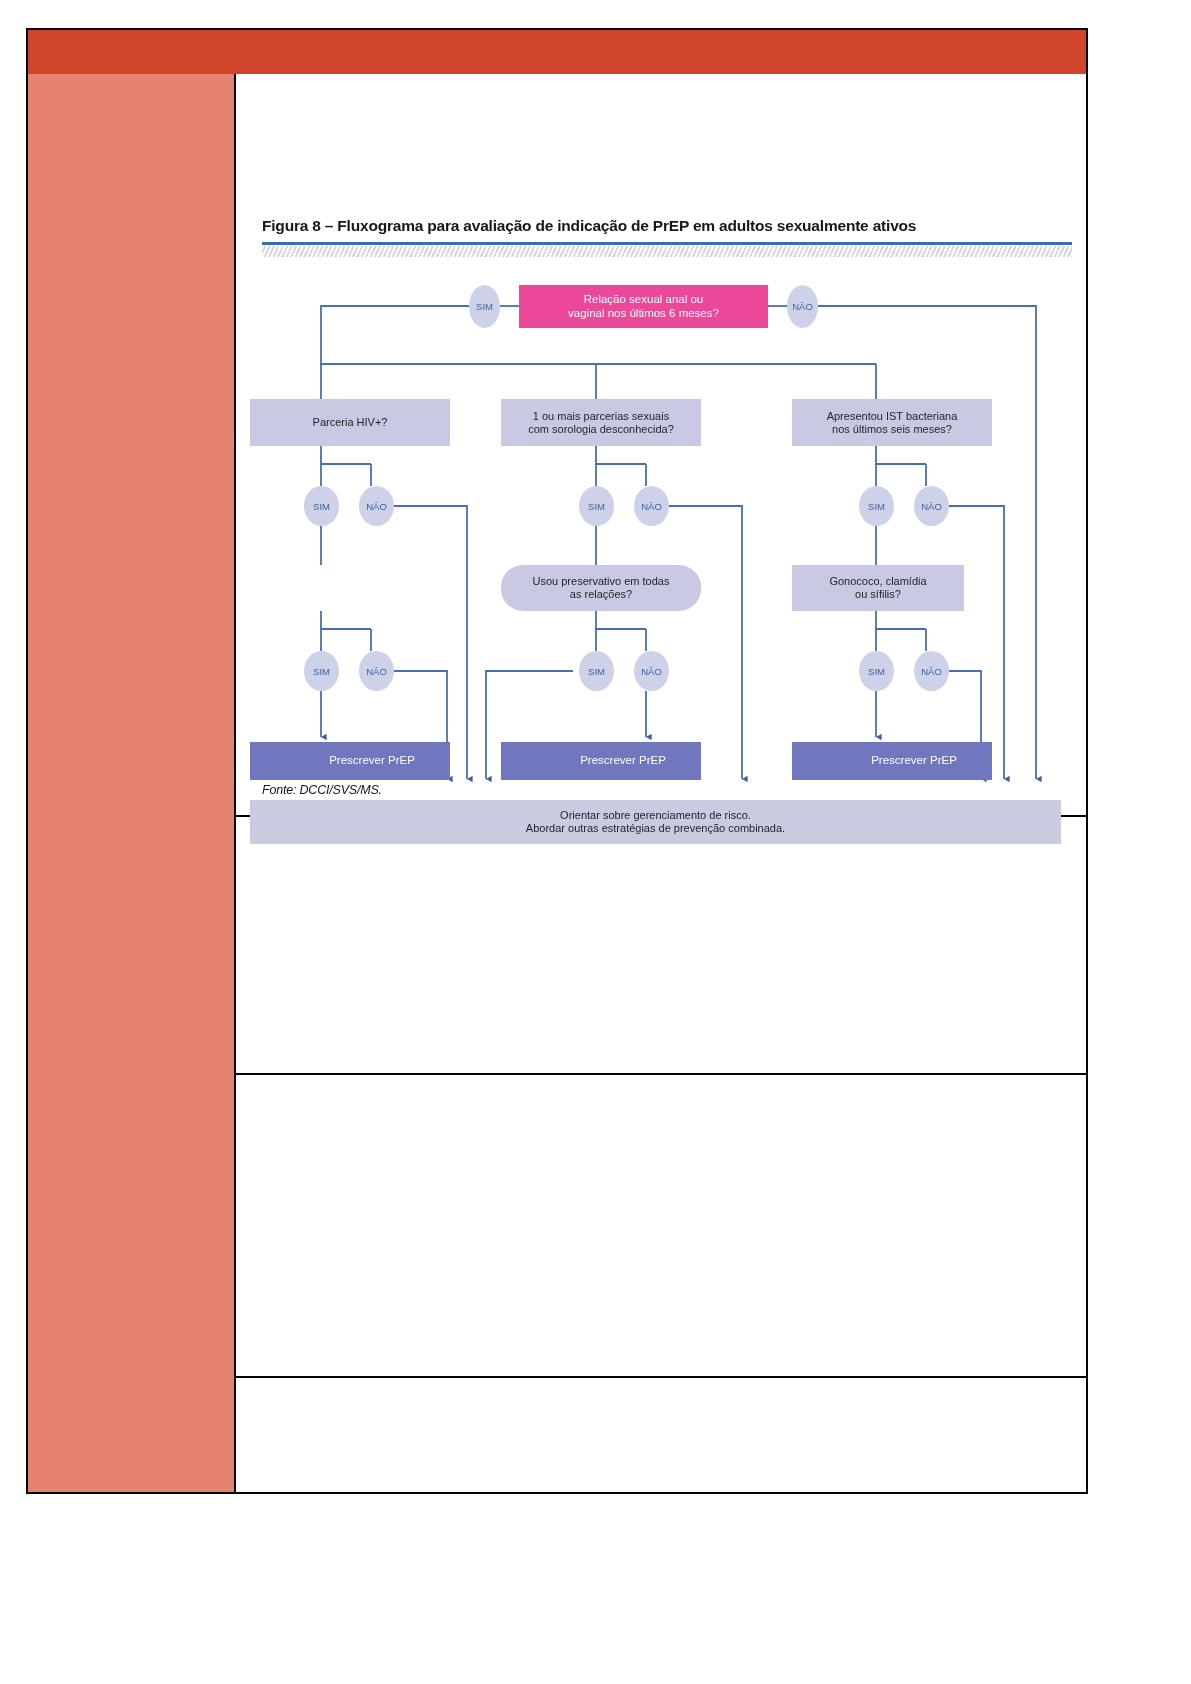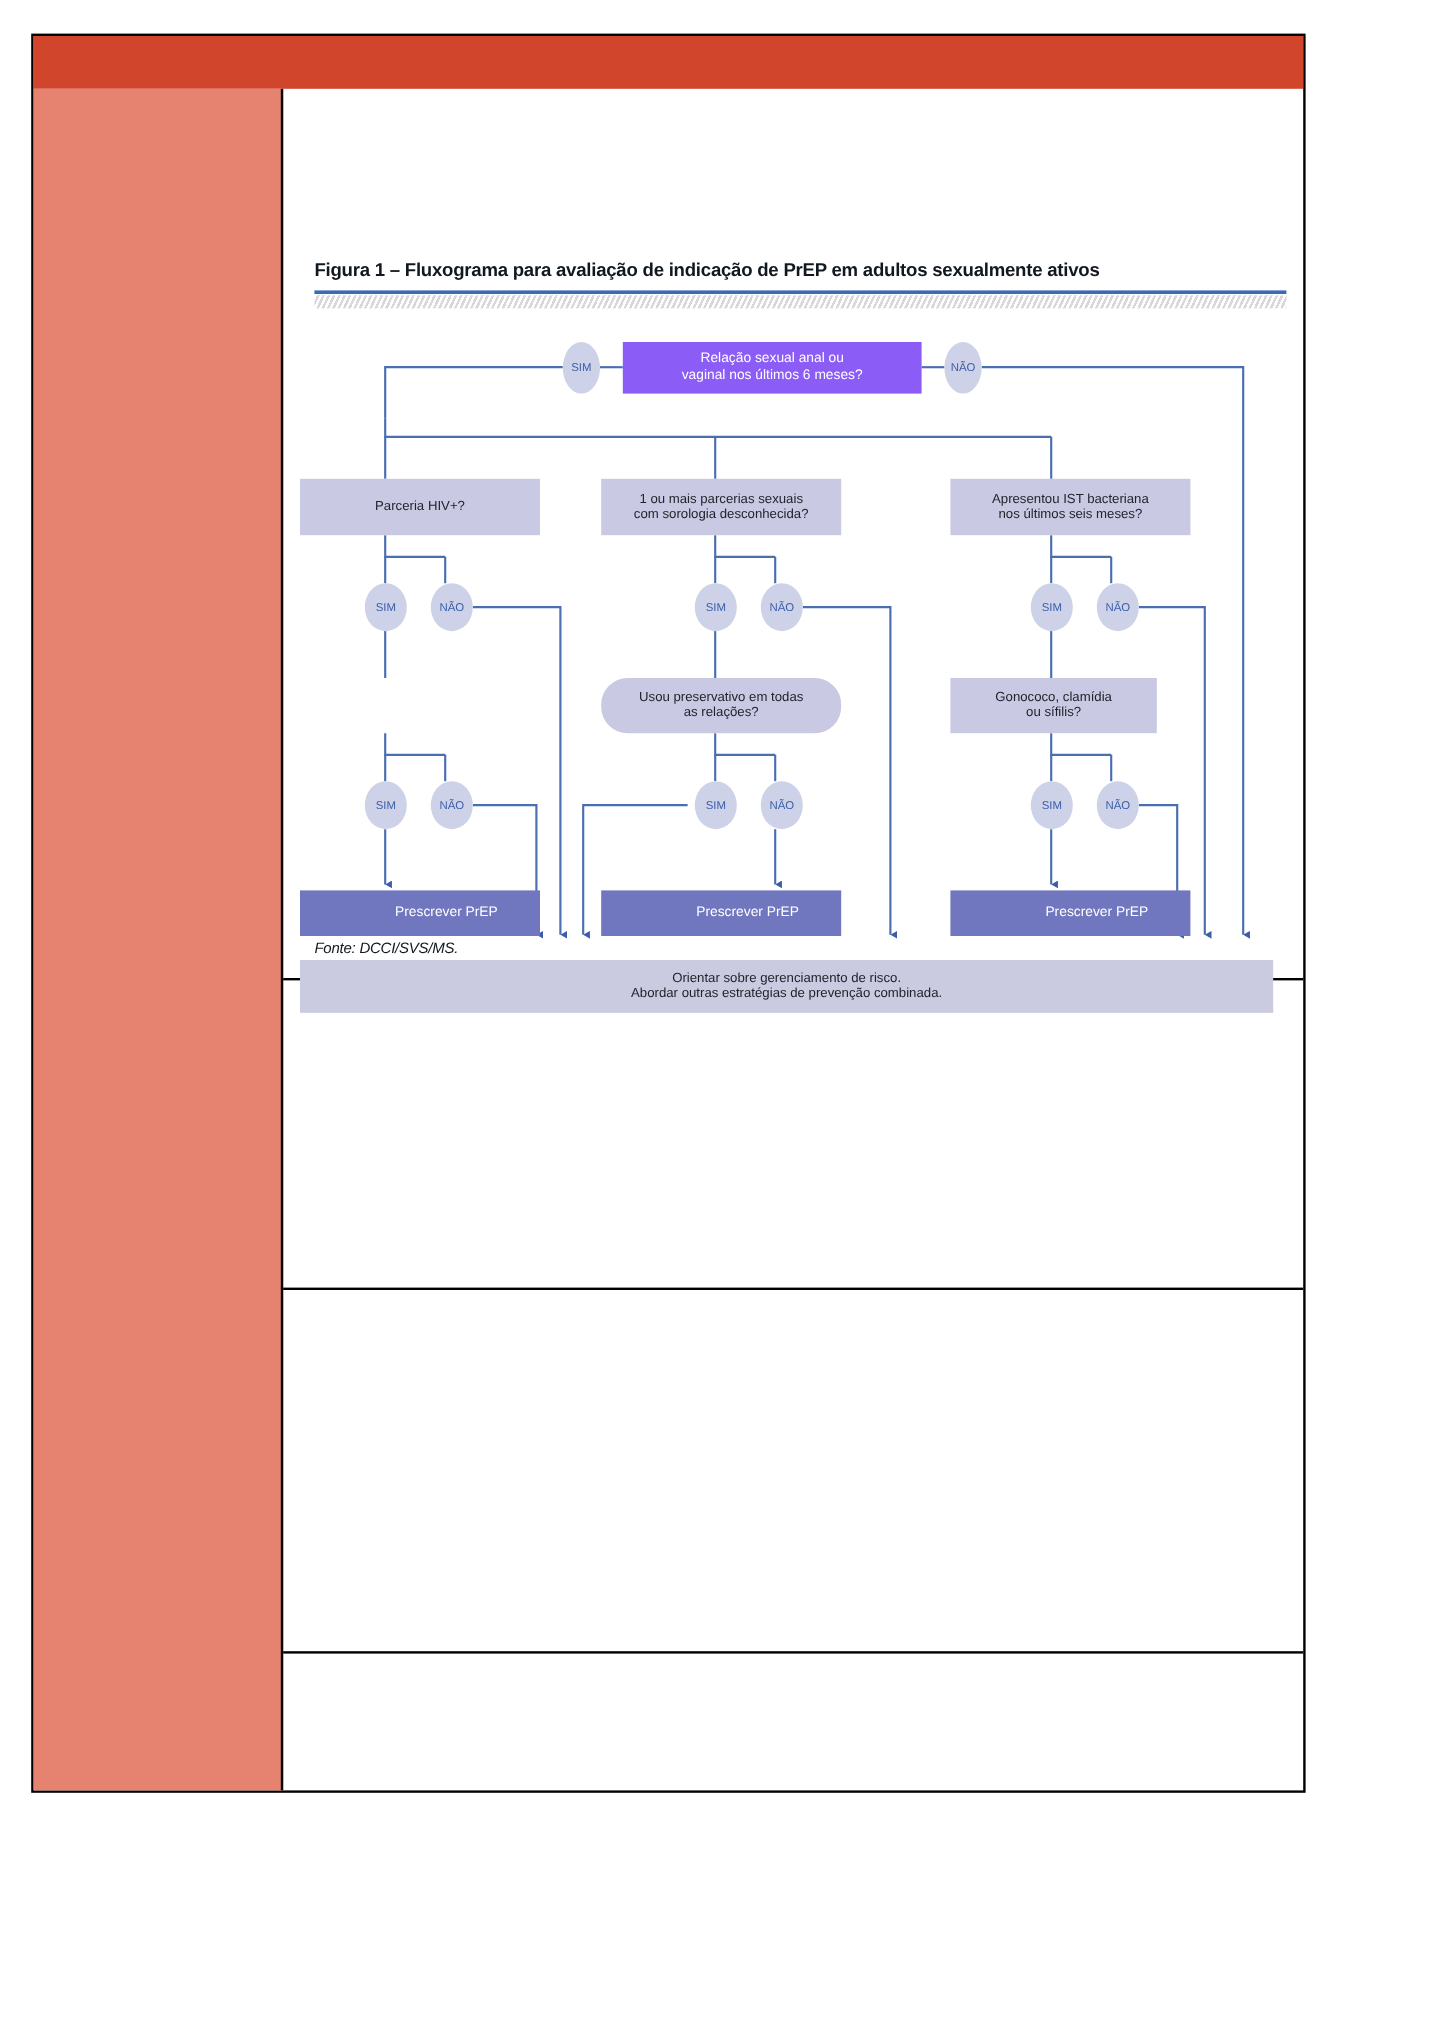--- a/index.html
+++ b/index.html
@@ -22,21 +22,21 @@
   #fig-rule{position:absolute;left:26px;top:168px;width:810px;height:3px;background:#3c6ab5;}
   #fig-hatch{position:absolute;left:26px;top:172px;width:810px;height:11px;
     background:repeating-linear-gradient(115deg,#ffffff 0px,#ffffff 2px,#d8d8dc 2px,#d8d8dc 4px);}
 
   
   #wires{position:absolute;left:0;top:0;width:852px;height:741px;}
 
   
   .node{position:absolute;box-sizing:border-box;display:flex;align-items:center;justify-content:center;text-align:center;line-height:1.18;}
   .qbox{background:#c9c9e3;color:#20252c;font-size:11px;}
-  .rootbox{background:#8b5cf6;color:#ffffff;font-size:11.5px;}
+  .rootbox{background:#ec4899;color:#ffffff;font-size:11.5px;}
   .prepbox{background:#7077be;color:#ffffff;font-size:11.5px;padding-left:44px;}
   .advicebox{background:#cacae0;color:#20252c;font-size:11px;}
   .ellipse{position:absolute;background:#ced2e8;border-radius:50%;display:flex;align-items:center;justify-content:center;color:#3a5fa8;font-size:9.5px;}
   #fonte{position:absolute;left:26px;top:709px;font-size:12.5px;color:#12181f;letter-spacing:-0.2px;font-style:italic;}
 </style>
 </head>
 <body>
 
 <div id="page">
 
@@ -47,21 +47,21 @@
     <div id="left-column"></div>
 
     <div id="right-column">
       <div class="rowdiv" id="row-sep-1"></div>
       <div class="rowdiv" id="row-sep-2"></div>
       <div class="rowdiv" id="row-sep-3"></div>
     </div>
 
     <div id="figure">
 
-      <div id="fig-title">Figura 1 – Fluxograma para avaliação de indicação de PrEP em adultos sexualmente ativos</div>
+      <div id="fig-title">Figura 8 – Fluxograma para avaliação de indicação de PrEP em adultos sexualmente ativos</div>
       <div id="fig-rule"></div>
       <div id="fig-hatch"></div>
 
       <svg id="wires" viewBox="0 0 852 741">
         <defs>
           <marker id="ah" markerWidth="7" markerHeight="7" refX="3.2" refY="5.6" orient="auto" markerUnits="userSpaceOnUse">
             <path d="M0,0 L3.2,5.6 L6.4,0 Z" fill="#3c5ea8"></path>
           </marker>
         </defs>
         <g stroke="#4a6fb0" stroke-width="1.8" fill="none">

